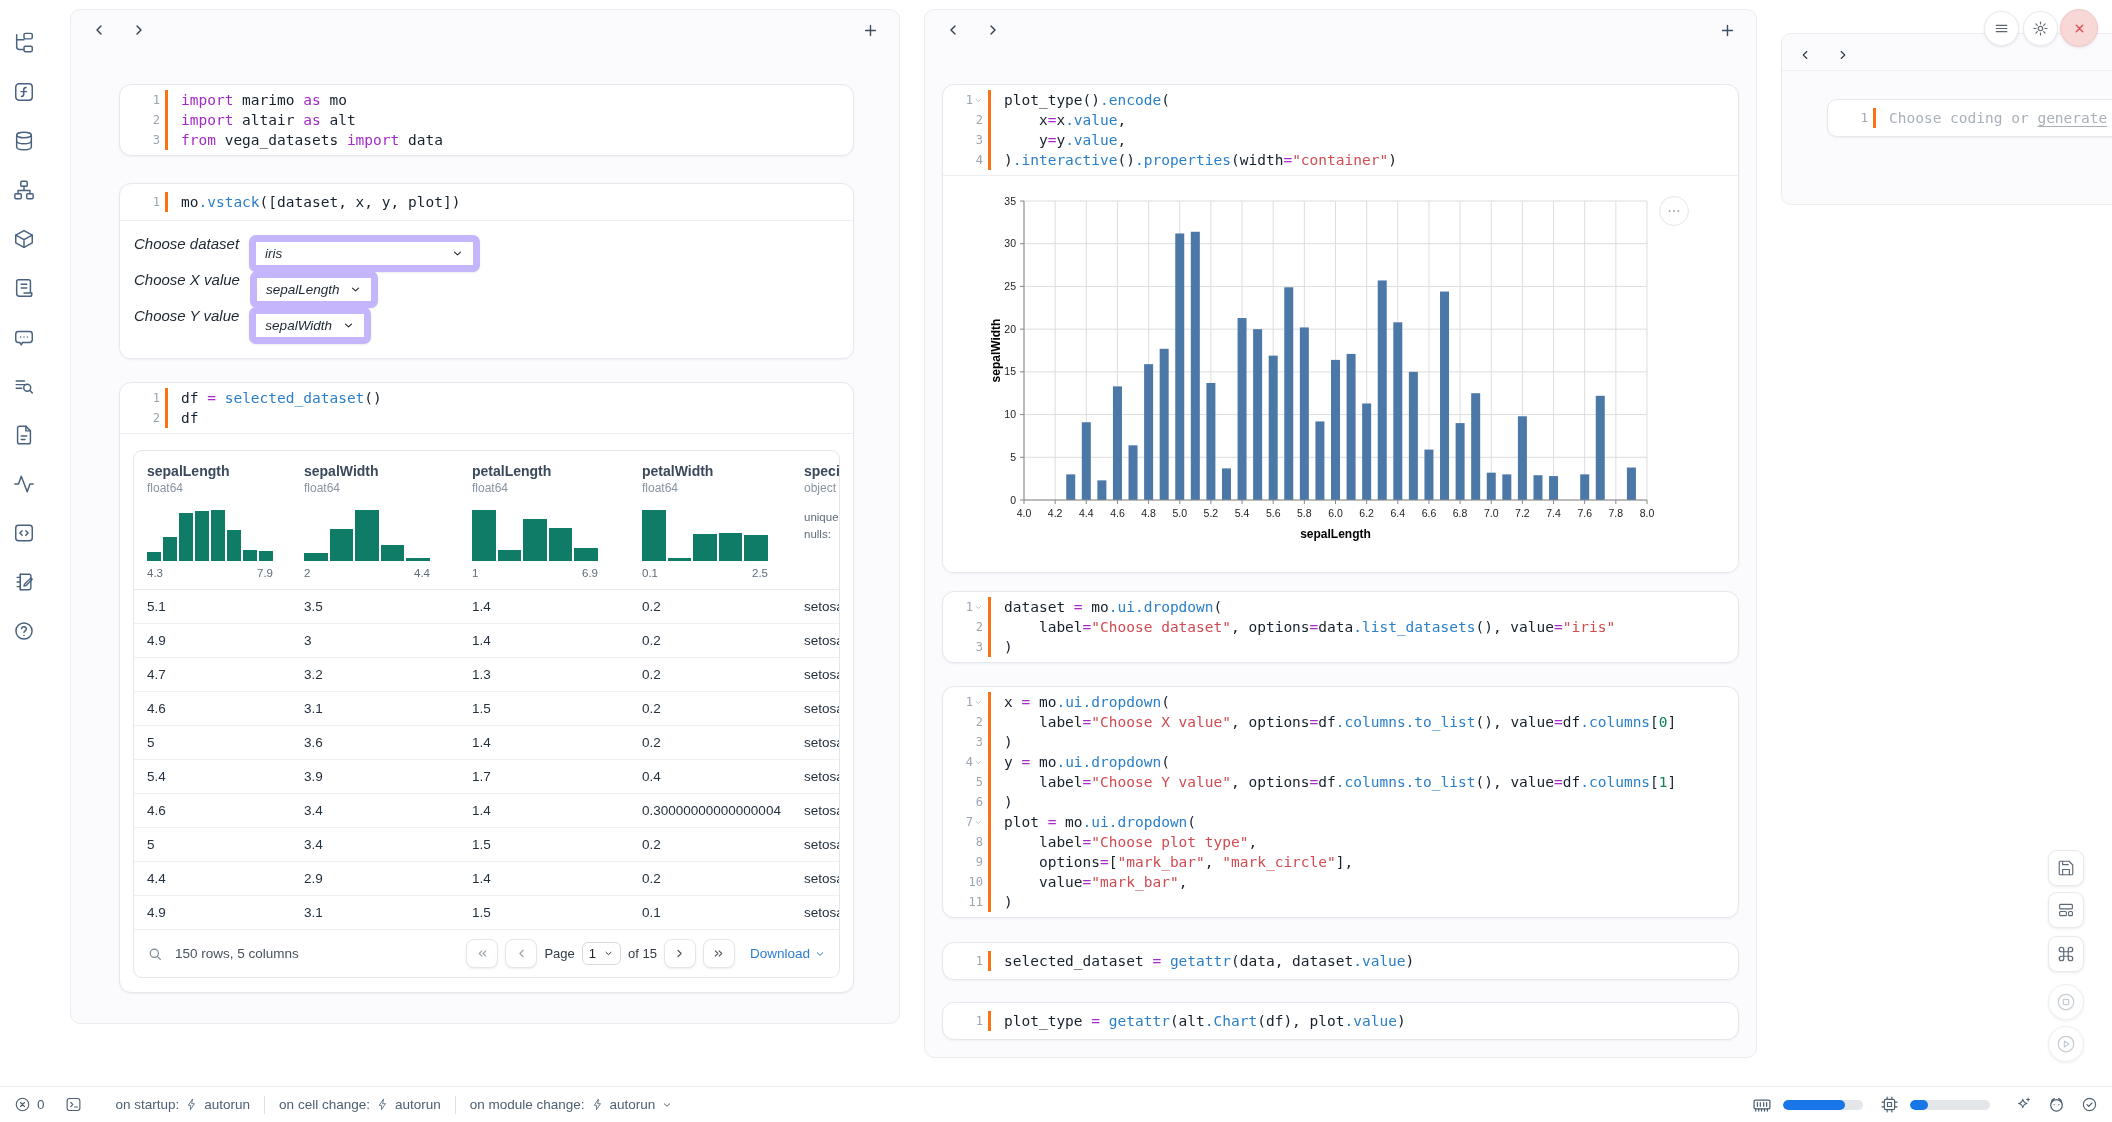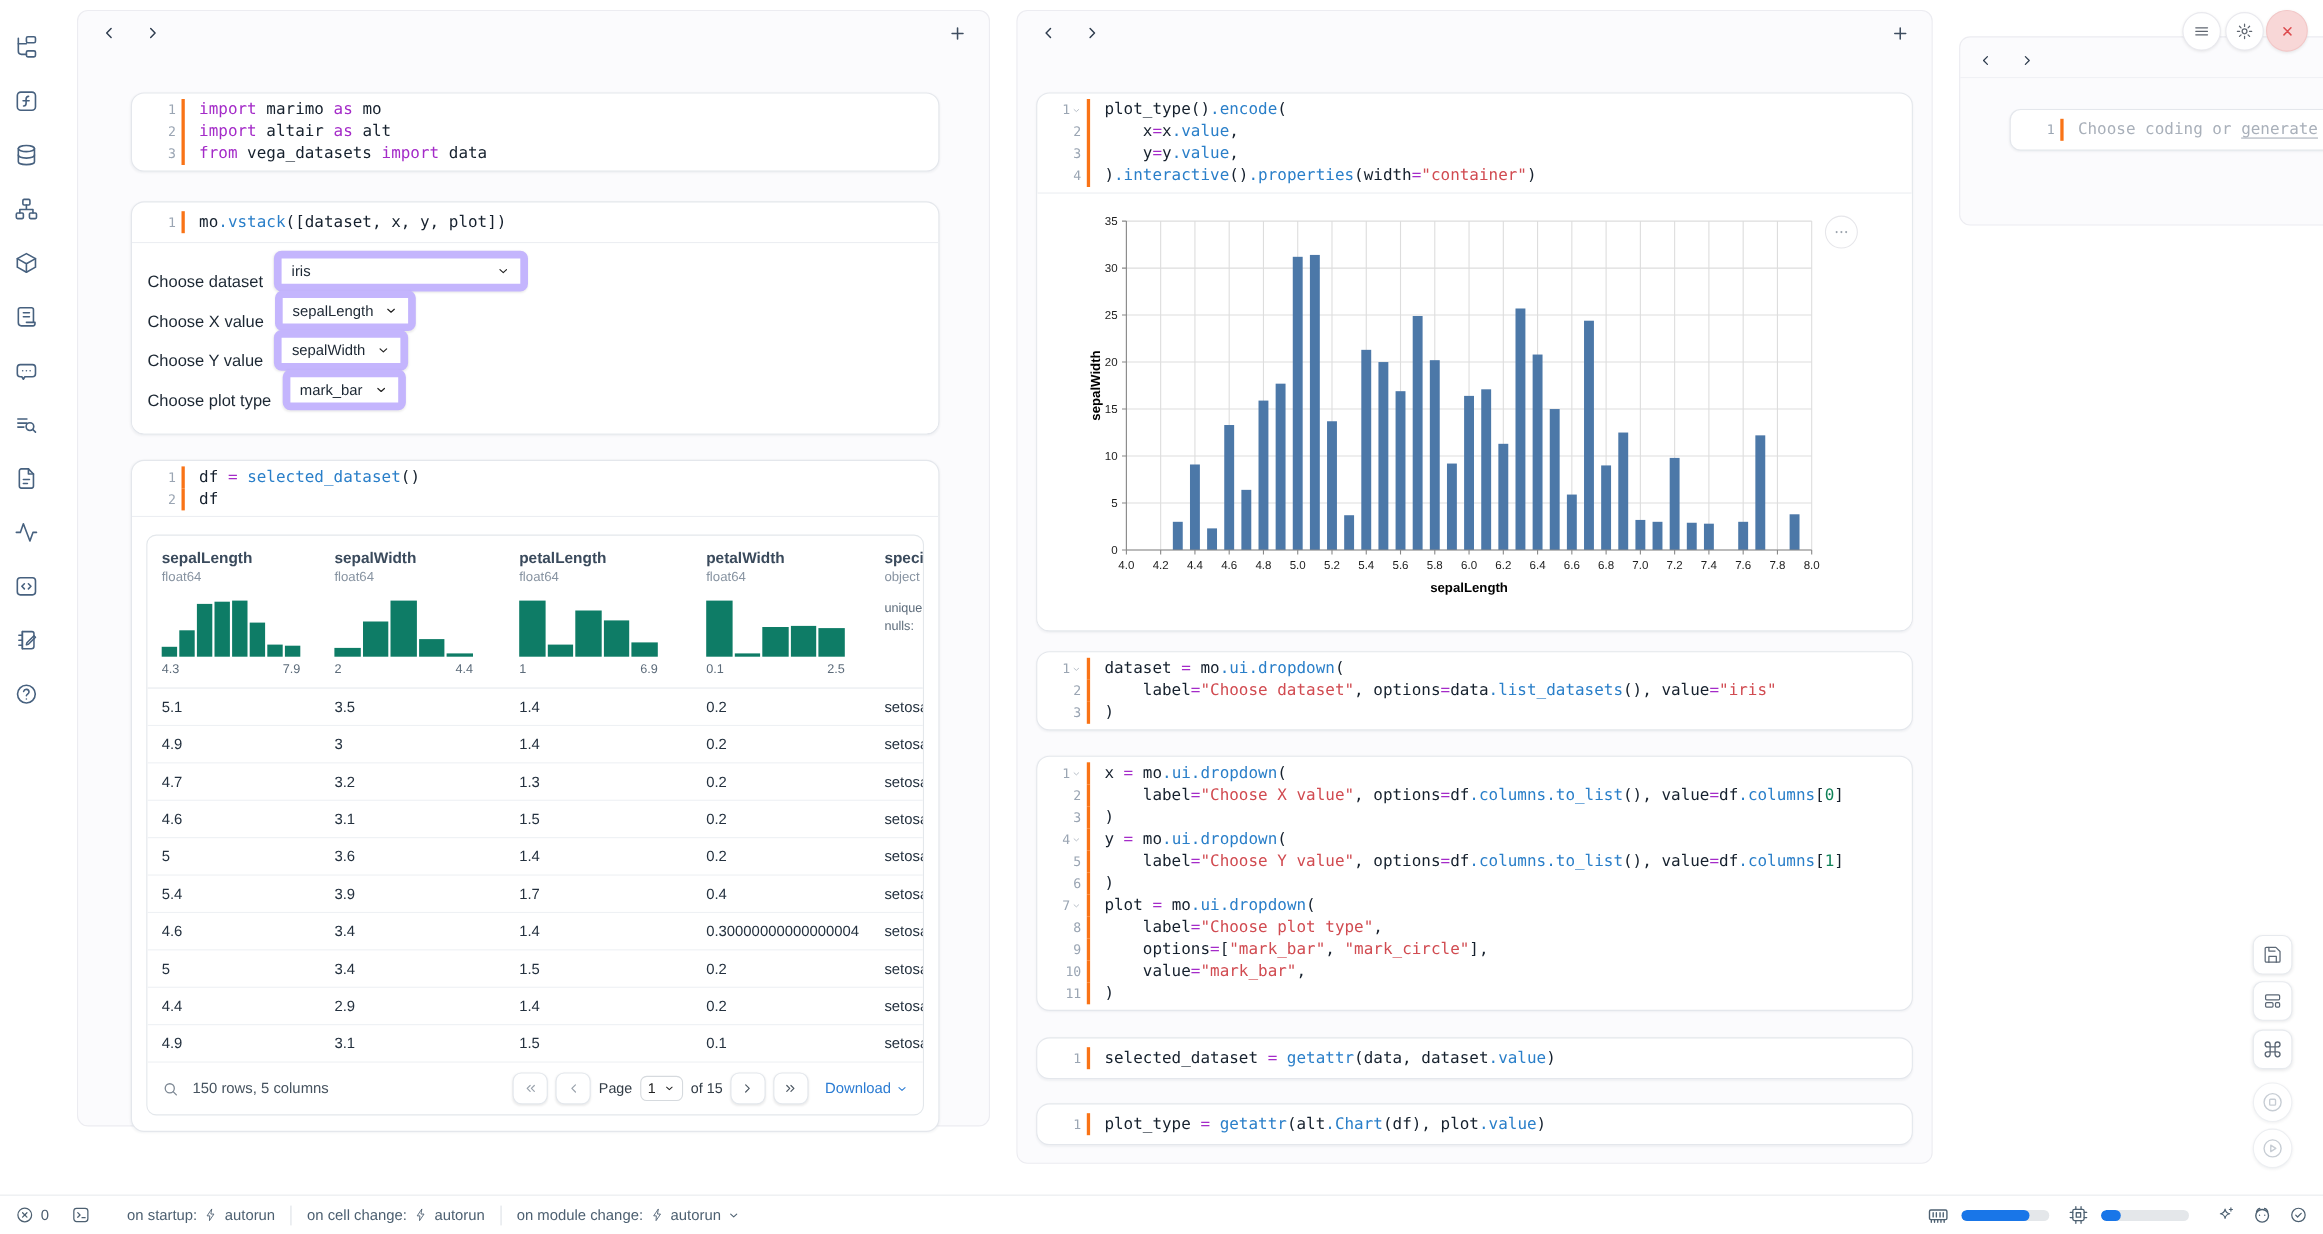--- a/index.html
+++ b/index.html
@@ -34,21 +34,21 @@
   .gutter{width:40px;flex:none;display:flex;justify-content:flex-end;align-items:center;gap:1px;
           padding-right:5px;color:#9aa5b3;font-size:12px;}
   .fold{width:9px;height:9px;color:#aab3bd;}
   .code-text{border-left:3px solid #f97316;padding-left:13px;white-space:pre;color:#16212e;flex:1;}
   .tk-kw{color:#a42bc8;} .tk-op{color:#a42bc8;} .tk-fn{color:#2a7fc9;}
   .tk-str{color:#d14b51;} .tk-num{color:#0e8157;} .tk-pl{color:#16212e;}
   .output{border-top:1px solid #eceef2;background:#fff;}
 
   
   .controls{padding:14px 0 15px 14px;}
-  .ctrl-row{display:flex;align-items:flex-end;gap:10px;height:30px;margin-bottom:6px;font-size:15px;color:#1c2733;}
+  .ctrl-row{display:flex;align-items:flex-start;gap:10px;height:30px;margin-bottom:6px;font-size:15px;color:#1c2733;font-style:italic;}
   .select{display:inline-flex;align-items:center;justify-content:space-between;gap:10px;box-sizing:border-box;
           border:7px solid #c4b5fd;border-radius:7px;background:#fff;box-shadow:0 1px 2px rgba(0,0,0,.08);
           padding:4px 9px;font-size:13.5px;color:#1c2733;cursor:pointer;min-width:110px;}
   .select.wide{min-width:231px;}
   .select .caret{width:13px;height:13px;color:#222;}
 
   
   .table-card{margin:16px 13px 14px;border:1px solid #e3e7eb;border-radius:9px;overflow:hidden;background:#fff;}
   .t-grid{display:grid;grid-template-columns:157px 168px 170px 162px 1fr;}
   .t-header{border-bottom:1px solid #e6eaee;padding:12px 0 10px;}
@@ -278,31 +278,20 @@
                 <svg viewBox="0 0 24 24" fill="none" stroke="currentColor" stroke-width="2" stroke-linecap="round" stroke-linejoin="round">
                   <path d="M6.5 9.5l5.5 5 5.5-5"></path>
                 </svg>
               </span>
             </span>
           </div>
           <div class="ctrl-row">
             <span>Choose Y value</span>
             <span class="select">
               <span>sepalWidth</span>
-              <span class="caret ic">
-                <svg viewBox="0 0 24 24" fill="none" stroke="currentColor" stroke-width="2" stroke-linecap="round" stroke-linejoin="round">
-                  <path d="M6.5 9.5l5.5 5 5.5-5"></path>
-                </svg>
-              </span>
-            </span>
-          </div>
-          <div class="ctrl-row">
-            <span>Choose plot type</span>
-            <span class="select">
-              <span>mark_bar</span>
               <span class="caret ic">
                 <svg viewBox="0 0 24 24" fill="none" stroke="currentColor" stroke-width="2" stroke-linecap="round" stroke-linejoin="round">
                   <path d="M6.5 9.5l5.5 5 5.5-5"></path>
                 </svg>
               </span>
             </span>
           </div>
         </div>
     </div>
   </div>

